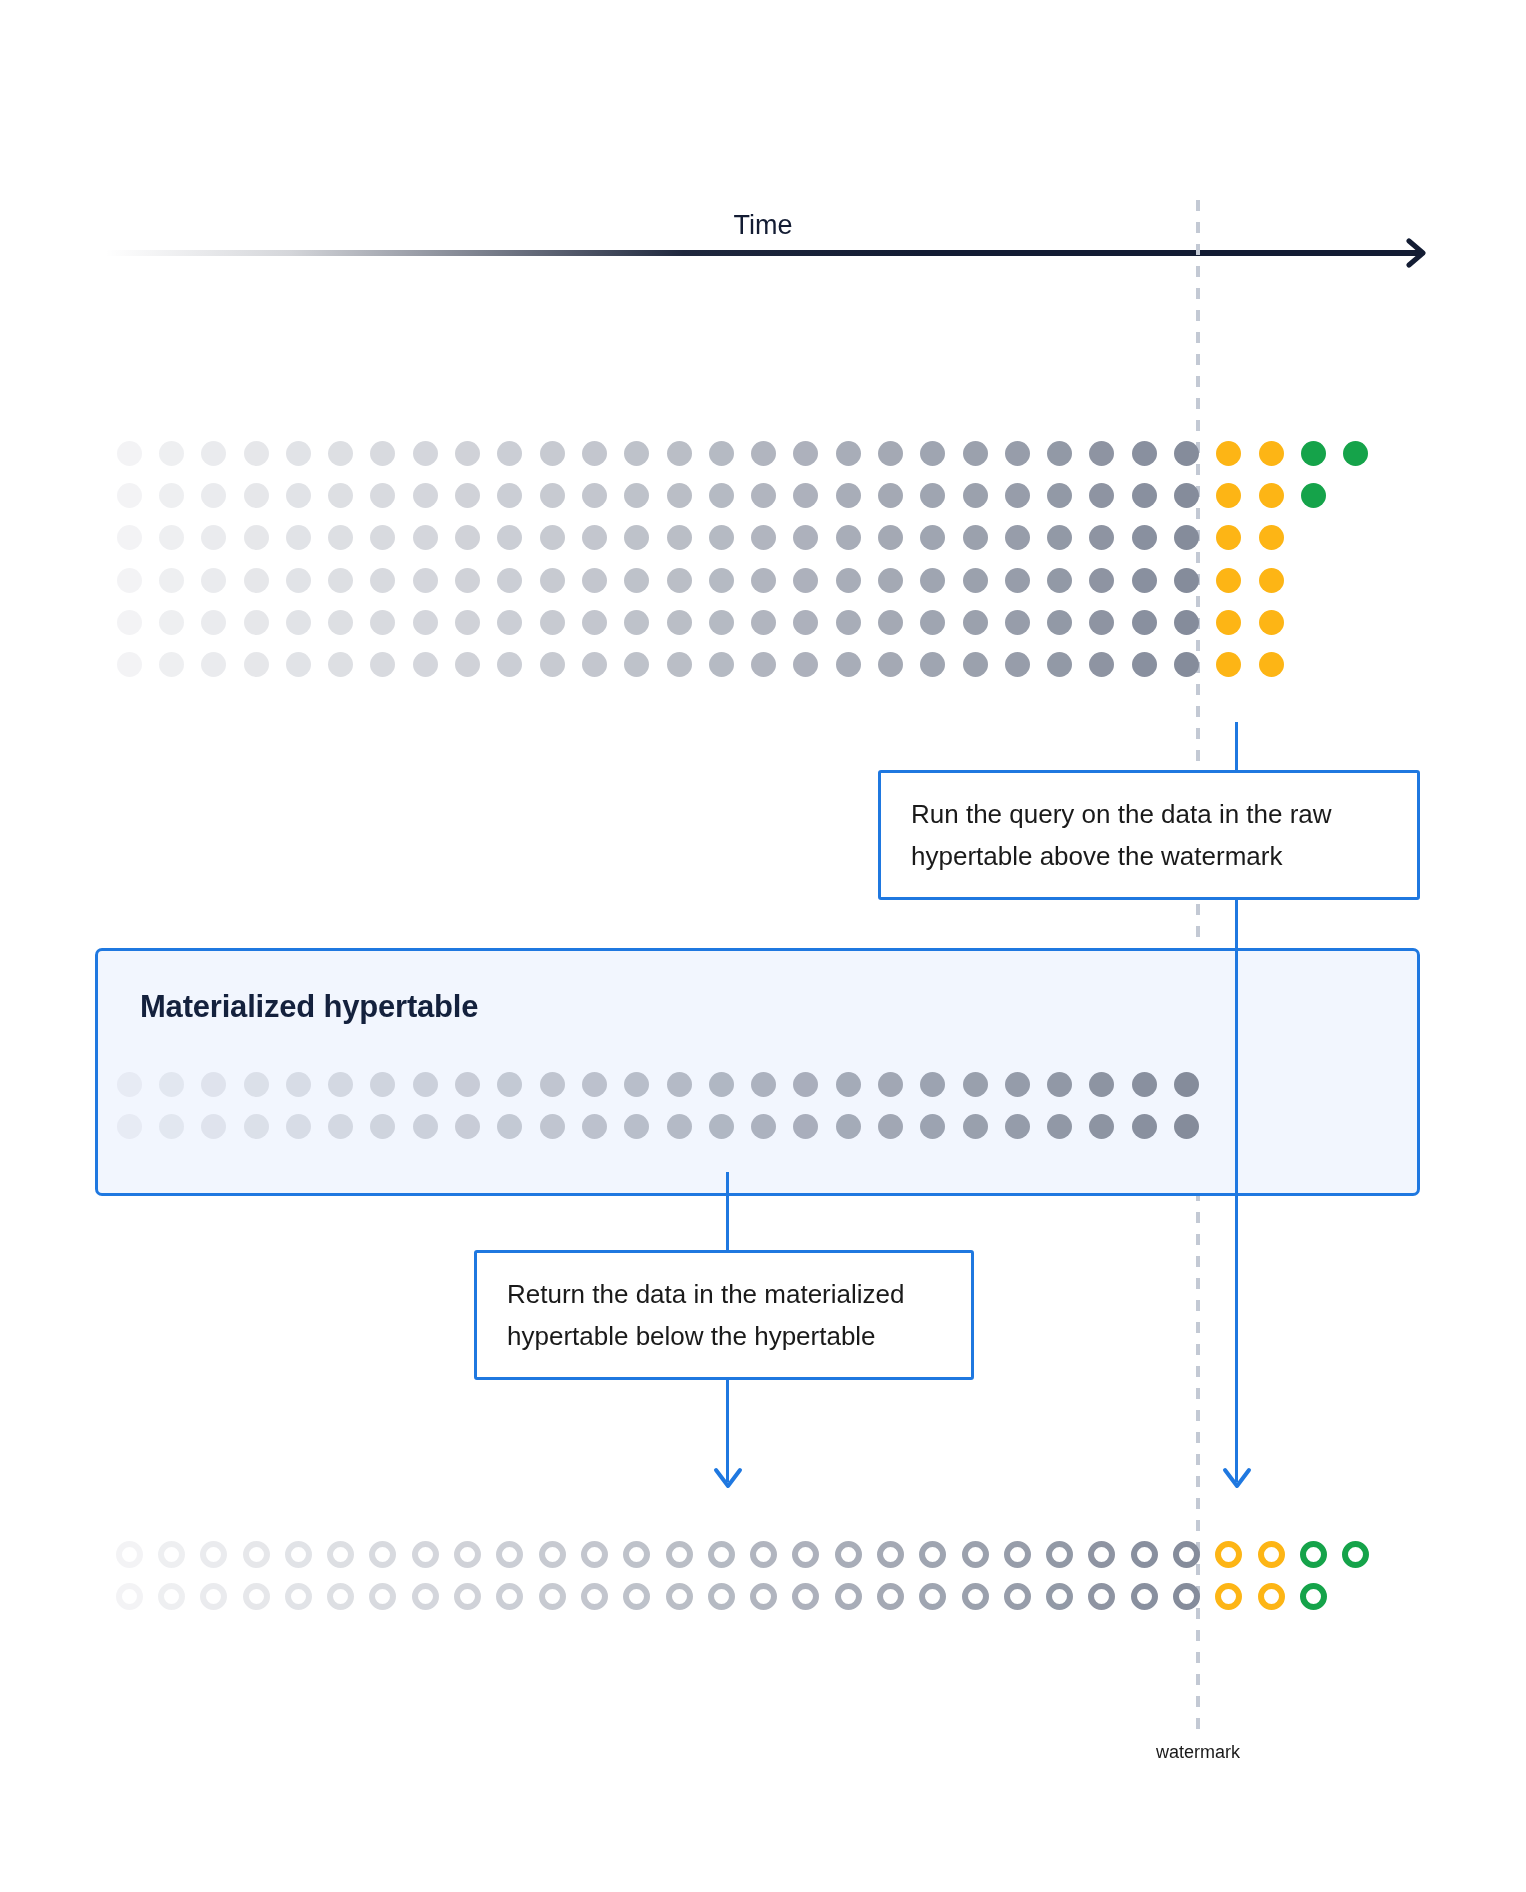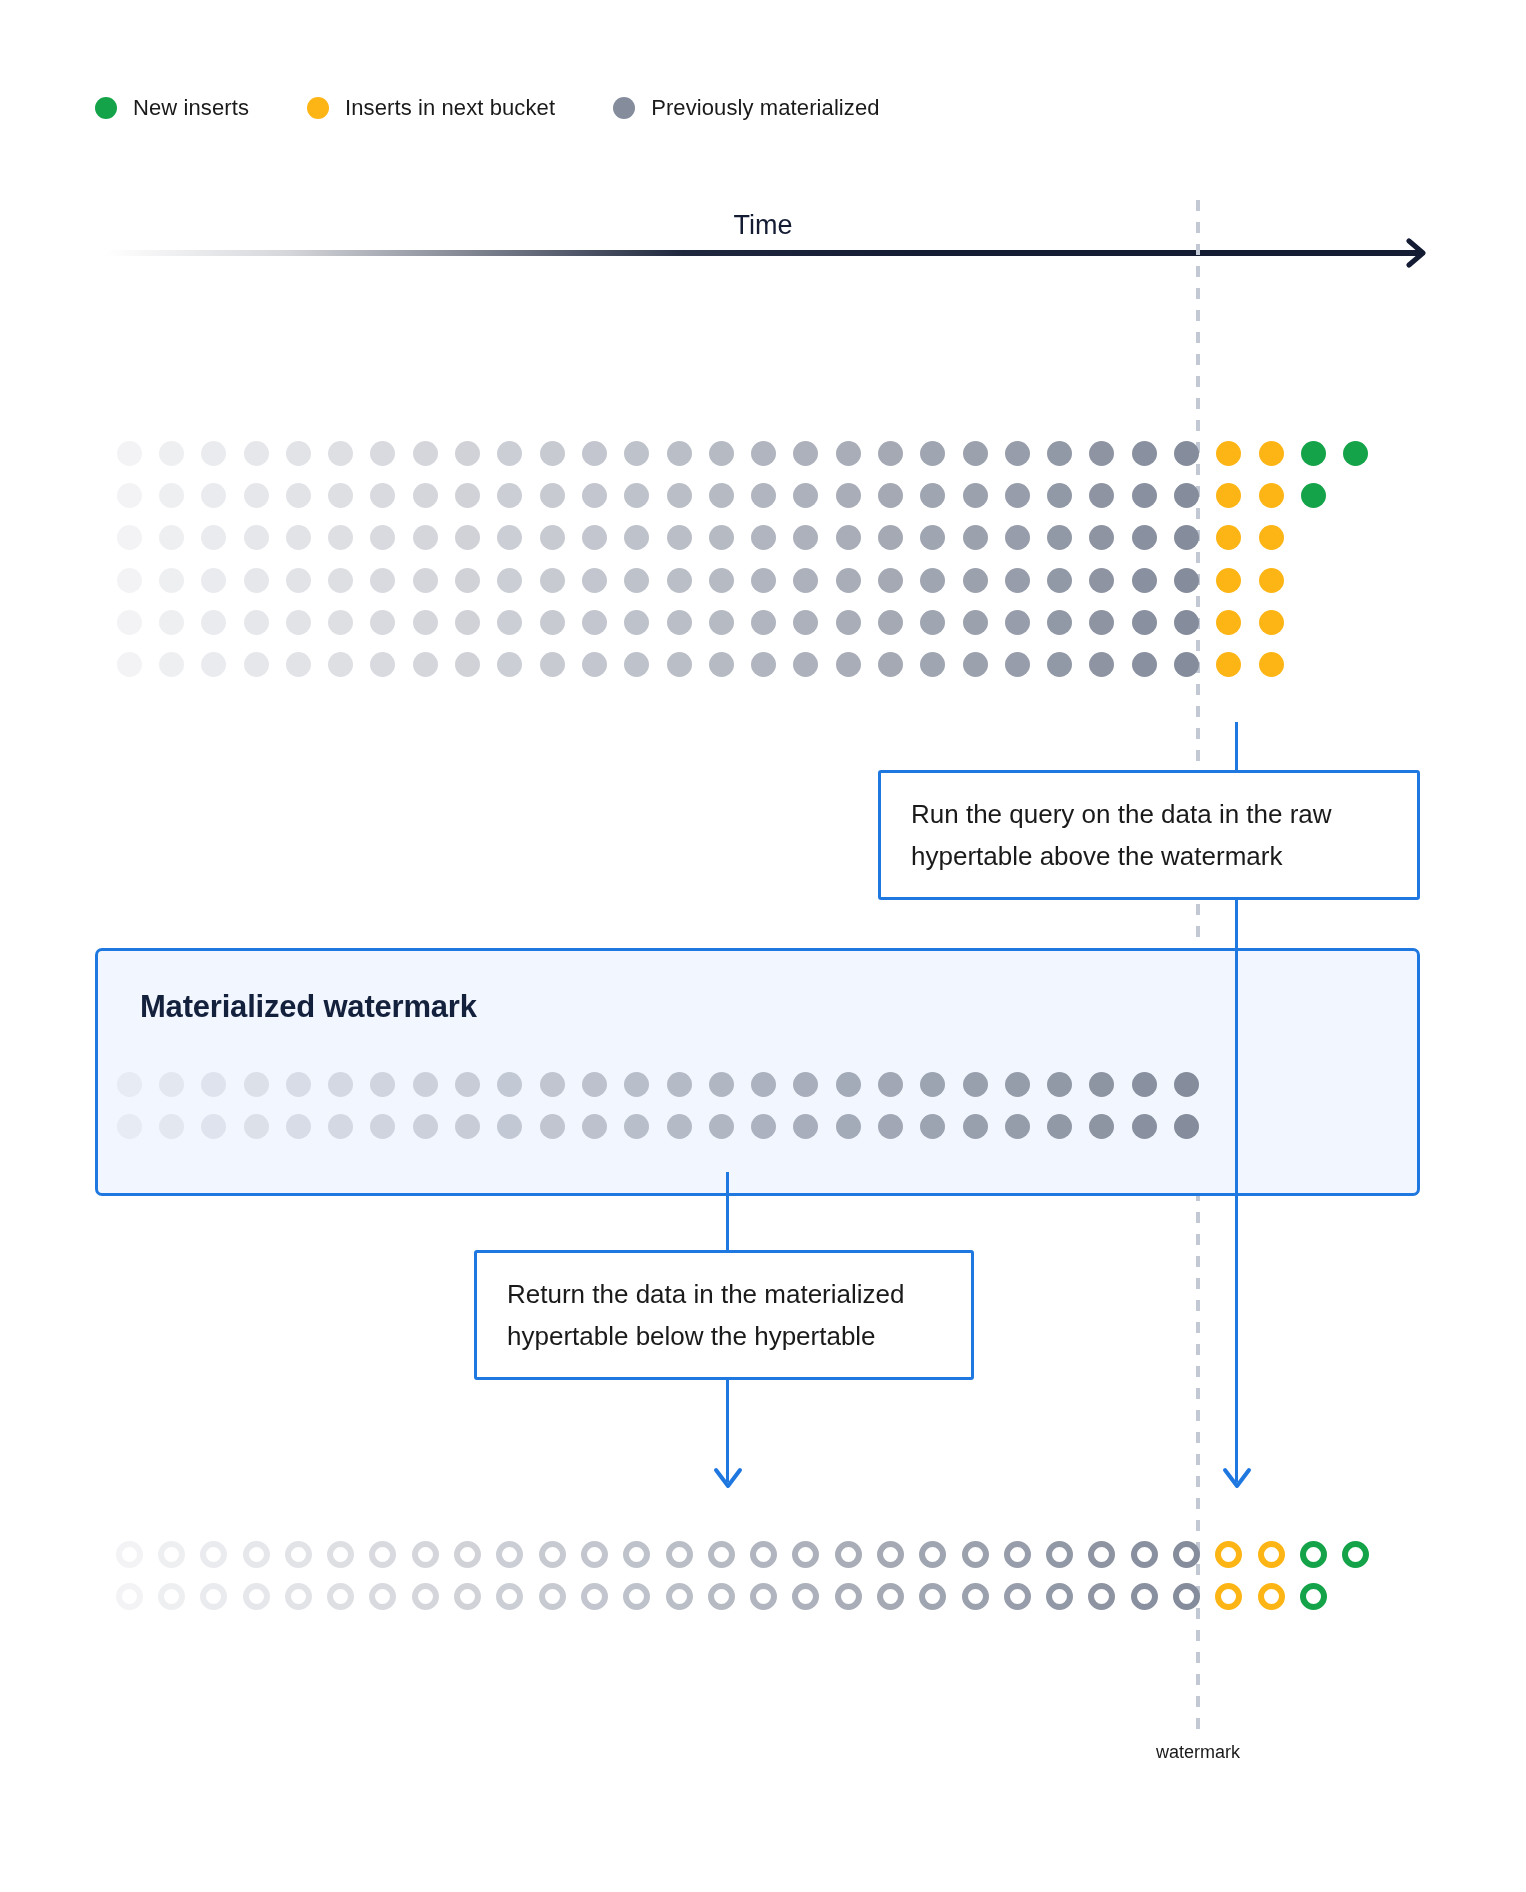--- a/index.html
+++ b/index.html
@@ -117,34 +117,20 @@
   #arrow-mat {
     position: absolute; left: 712px; top: 1462px; width: 32px; height: 32px;
   }
   .arrow svg { display: block; }
 </style>
 </head>
 <body>
 
 <div id="stage">
 
-  <div id="legend">
-    <div class="legend-item">
-      <span class="legend-swatch" style="background: rgb(21, 163, 74);"></span>
-      <span class="legend-label">New inserts</span>
-    </div>
-    <div class="legend-item">
-      <span class="legend-swatch" style="background: rgb(253, 181, 21);"></span>
-      <span class="legend-label">Inserts in next bucket</span>
-    </div>
-    <div class="legend-item">
-      <span class="legend-swatch" style="background: rgb(133, 140, 155);"></span>
-      <span class="legend-label">Previously materialized</span>
-    </div>
-  </div>
 
   <div id="time-label">Time</div>
   <div id="time-axis"></div>
   <div id="time-arrowhead" class="arrow">
     <svg width="34" height="34" viewBox="0 0 34 34">
         <path d="M14 5 L28 17 L14 29" fill="none" stroke="#131c33" stroke-width="5" stroke-linecap="round" stroke-linejoin="round"></path>
       </svg>
   </div>
 
   <div id="watermark-line"></div>
@@ -681,21 +667,21 @@
         </div>
         <div class="dot-cell">
           <span class="dot solid" style="background: rgb(253, 181, 21);"></span>
         </div>
         <div class="dot-cell"></div>
         <div class="dot-cell"></div>
       </div>
     </div>
 
   <div id="panel-mat" class="panel">
-    <div class="panel-title">Materialized watermark</div>
+    <div class="panel-title">Materialized hypertable</div>
   </div>
   <div id="grid-mat" class="dotgrid">
       <div class="dotrow">
         <div class="dot-cell">
           <span class="dot solid" style="background: rgba(133, 140, 155, 0.1);"></span>
         </div>
         <div class="dot-cell">
           <span class="dot solid" style="background: rgba(133, 140, 155, 0.137);"></span>
         </div>
         <div class="dot-cell">

